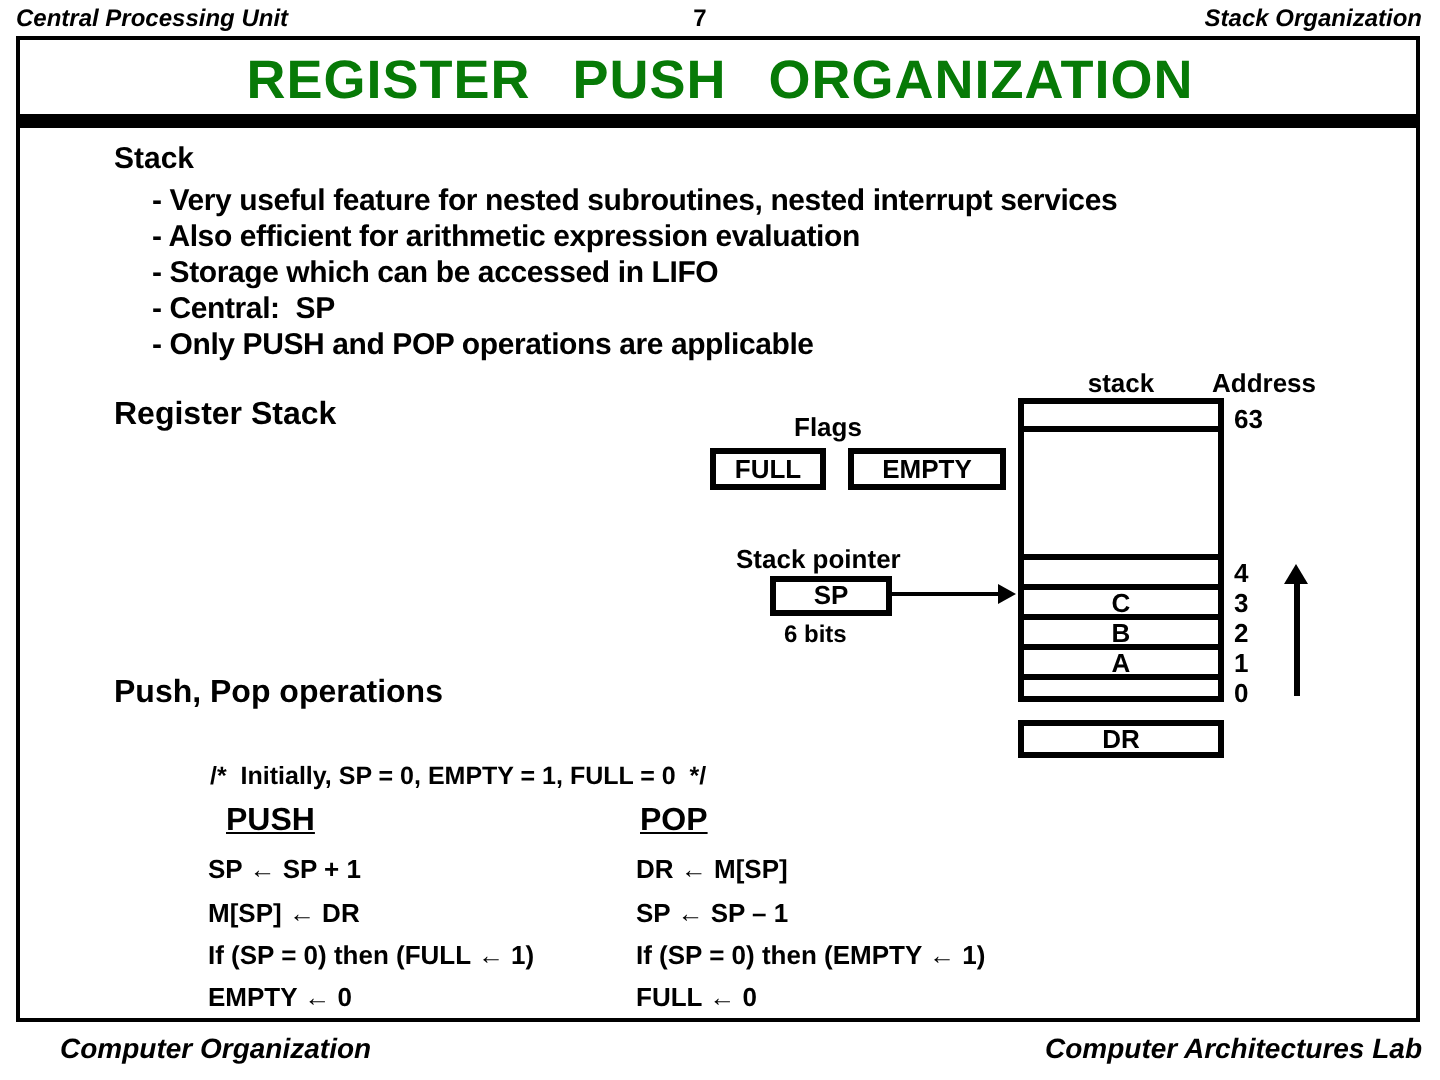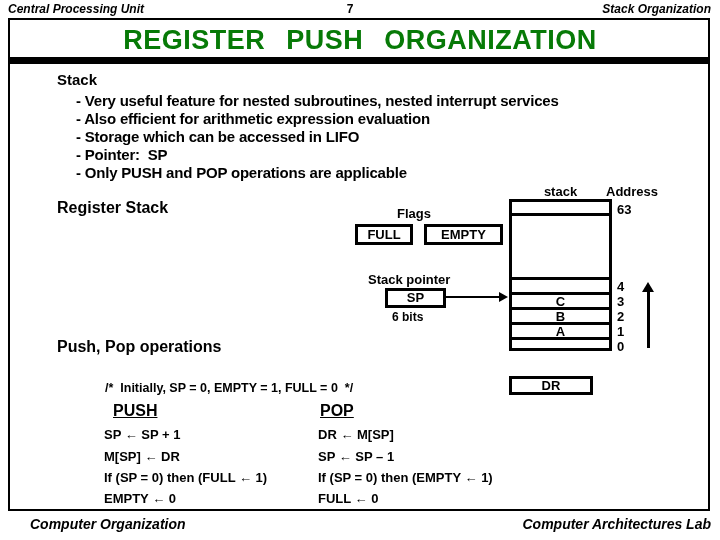--- a/index.html
+++ b/index.html
@@ -47,22 +47,22 @@
 
   .stack-box { left:509px; top:199px; width:103px; height:152px; border:3px solid #000; }
   .sdiv { left:509px; width:103px; height:3px; background:#000; }
   .scell { left:509px; width:103px; text-align:center; font-size:13px; font-weight:bold; }
   .saddr { left:617px; font-size:13px; font-weight:bold; }
 
   .up-arrow-line { left:647px; top:291px; width:3px; height:57px; background:#000; }
   .up-arrow-head { left:642px; top:282px; width:0; height:0;
                    border-bottom:10px solid #000; border-left:6px solid transparent; border-right:6px solid transparent; }
 
-  .dr-box { left:509px; top:360px; width:84px; height:19px; border:3px solid #000;
-            font-size:13px; font-weight:bold; text-align:center; line-height:13px;margin-top:16px; }
+  .dr-box { left:509px; top:360px; width:103px; height:19px; border:3px solid #000;
+            font-size:13px; font-weight:bold; text-align:center; line-height:13px; }
 
   
   .pushpop-heading { left:57px; top:338px; font-size:16px; }
   .init-comment { left:105px; top:381px; font-size:12.5px; }
   .op-title { top:402px; font-size:16px; text-decoration:underline; }
   .push-title { left:113px; }
   .pop-title { left:320px; }
   .op-line { font-size:13px; }
   .push-col { left:104px; }
   .pop-col { left:318px; }
@@ -81,21 +81,21 @@
 <div class="abs hdr hdr-right bi">Stack Organization</div>
 
 <div class="abs content-box"></div>
 <div class="abs title">REGISTER PUSH ORGANIZATION</div>
 <div class="abs thick-bar"></div>
 
 <div class="abs stack-heading b">Stack</div>
 <div class="abs bullet-line b pre" style="top:92px">- Very useful feature for nested subroutines, nested interrupt services</div>
 <div class="abs bullet-line b pre" style="top:110px">- Also efficient for arithmetic expression evaluation</div>
 <div class="abs bullet-line b pre" style="top:128px">- Storage which can be accessed in LIFO</div>
-<div class="abs bullet-line b pre" style="top:146px">- Pointer:  SP</div>
+<div class="abs bullet-line b pre" style="top:146px">- Central:  SP</div>
 <div class="abs bullet-line b pre" style="top:164px">- Only PUSH and POP operations are applicable</div>
 
 <div class="abs reg-stack-heading b">Register Stack</div>
 <div class="abs flags-label b">Flags</div>
 <div class="abs flag-box full-box">FULL</div>
 <div class="abs flag-box empty-box">EMPTY</div>
 
 <div class="abs sp-label b">Stack pointer</div>
 <div class="abs sp-box">SP</div>
 <div class="abs six-bits b">6 bits</div>

